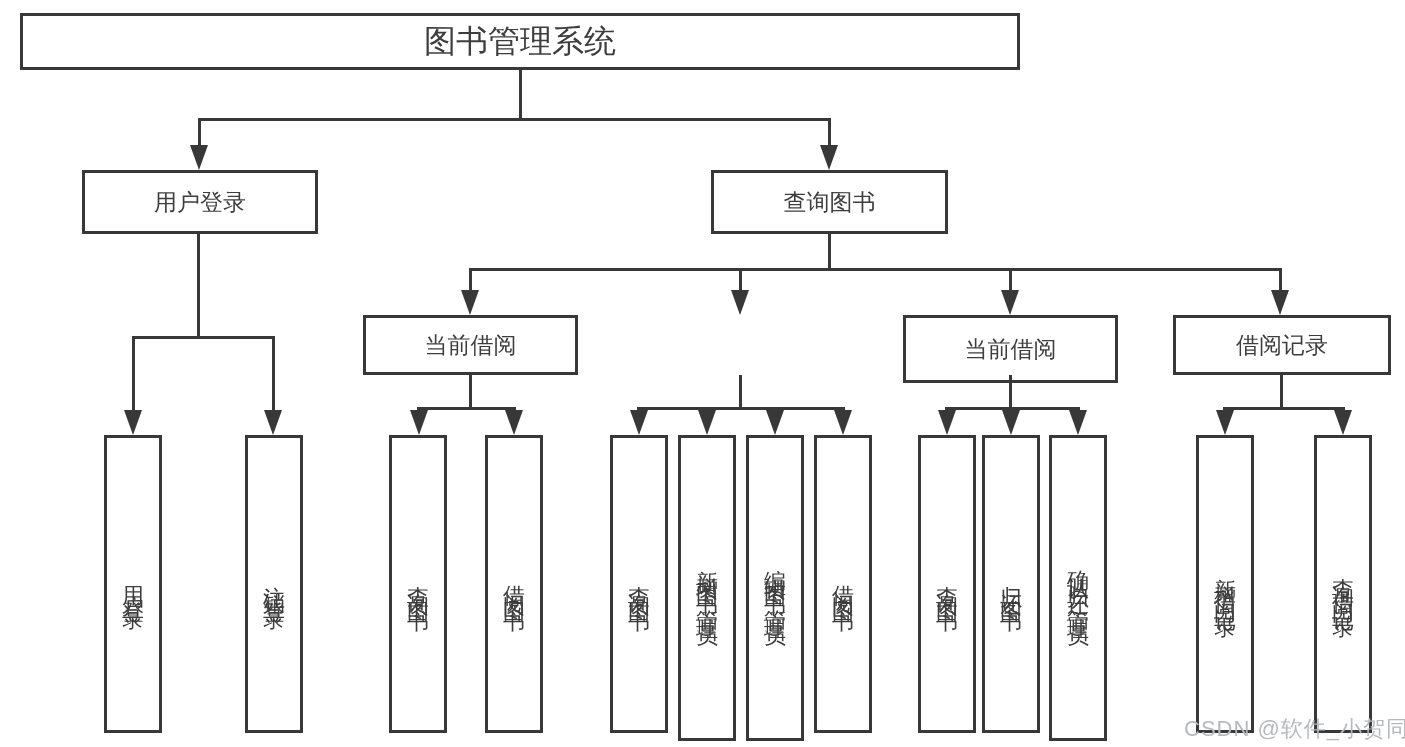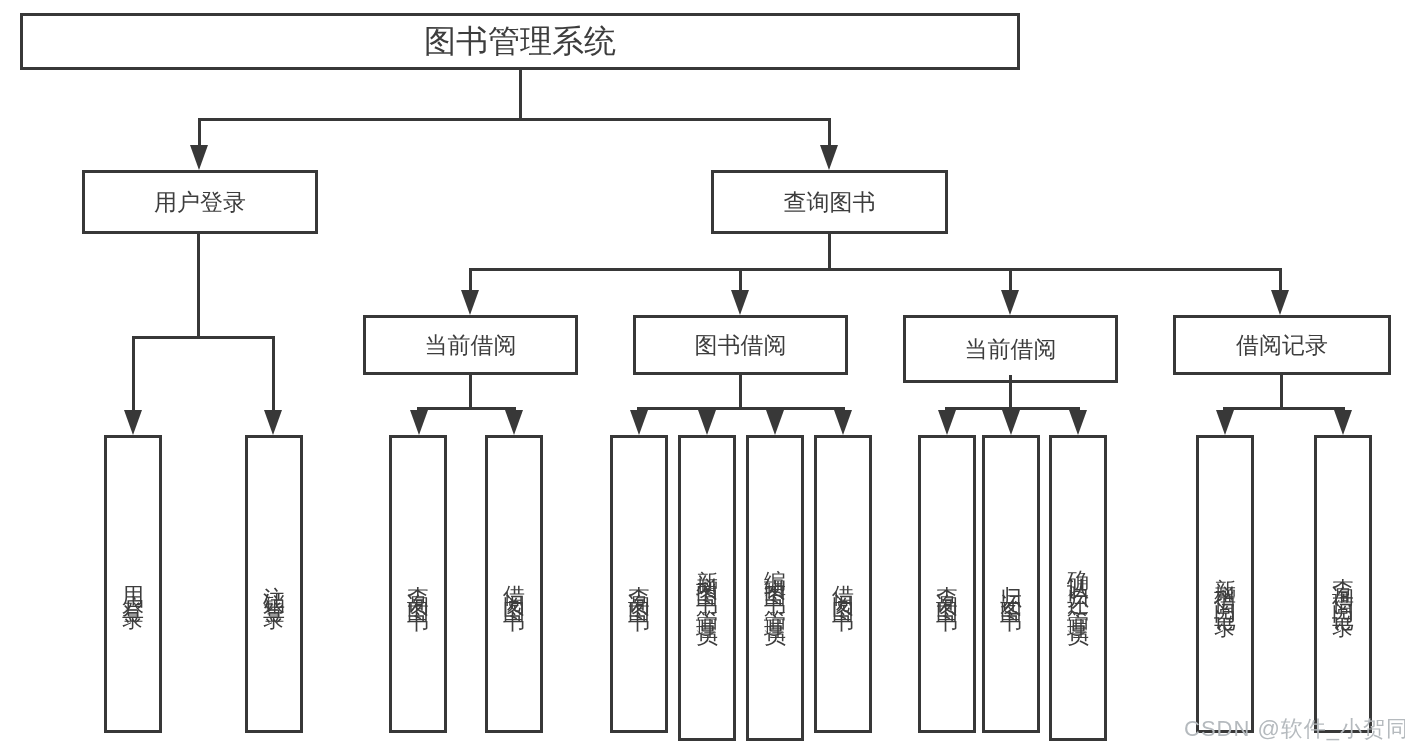--- a/index.html
+++ b/index.html
@@ -67,23 +67,20 @@
   <div class="vline" style="left:739px;  top:268px; height:28px"></div>
   <div class="vline" style="left:1009px; top:268px; height:28px"></div>
   <div class="vline" style="left:1279px; top:268px; height:28px"></div>
   <div class="arrowhead" style="left:461px;  top:290px"></div>
   <div class="arrowhead" style="left:731px;  top:290px"></div>
   <div class="arrowhead" style="left:1001px; top:290px"></div>
   <div class="arrowhead" style="left:1271px; top:290px"></div>
 
   <div class="box" style="left:363px; top:315px; width:215px; height:60px">
     <span>当前借阅</span>
-  </div>
-  <div class="box" style="left:633px; top:315px; width:215px; height:60px">
-    <span>图书借阅</span>
   </div>
   <div class="box" style="left:903px; top:315px; width:215px; height:68px">
     <span>当前借阅</span>
   </div>
   <div class="box" style="left:1173px; top:315px; width:218px; height:60px">
     <span>借阅记录</span>
   </div>
 
   <div class="vline" style="left:469px; top:375px; height:33px"></div>
   <div class="hline" style="left:417px; top:407px; width:99px"></div>

